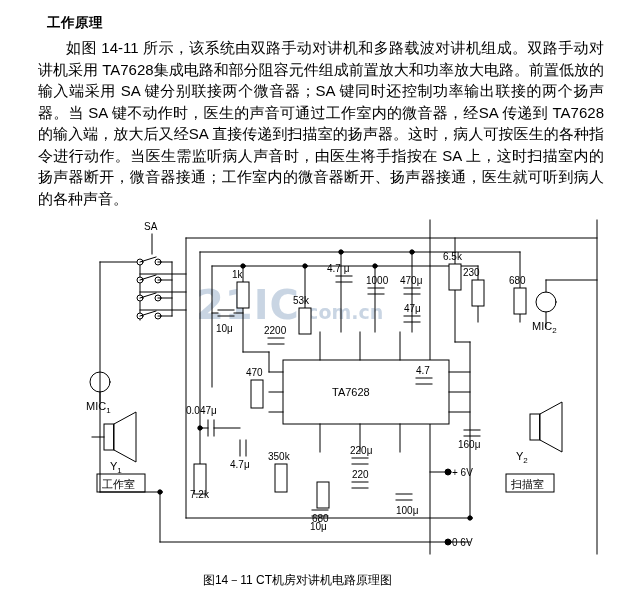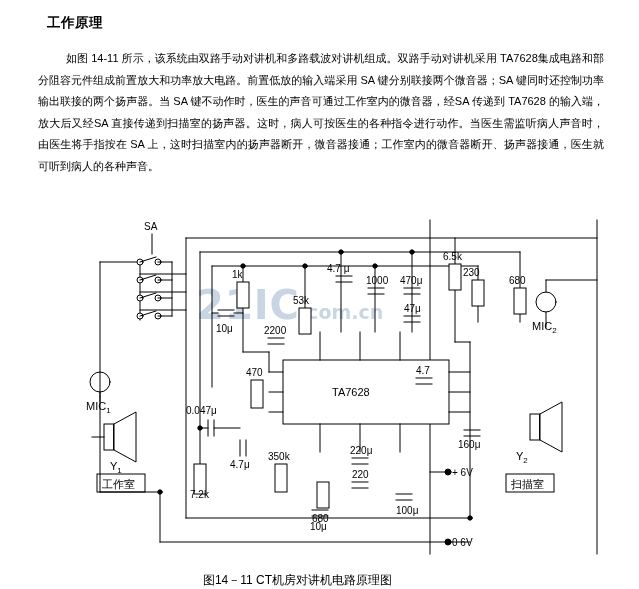--- a/index.html
+++ b/index.html
@@ -25,23 +25,23 @@
     position: absolute;
     left: 47px;
     top: 8px;
     font-size: 13.5px;
     font-weight: bold;
     letter-spacing: 0.5px;
   }
   .body-text {
     position: absolute;
     left: 38px;
-    top: 42px;
+    top: 31px;
     width: 566px;
-    font-size: 11px;
+    font-size: 15px;
     line-height: 21.5px;
     text-align: justify;
     text-justify: inter-ideograph;
     text-indent: 28px;
   }
   .caption {
     position: absolute;
     left: 0;
     top: 566px;
     width: 595px;

